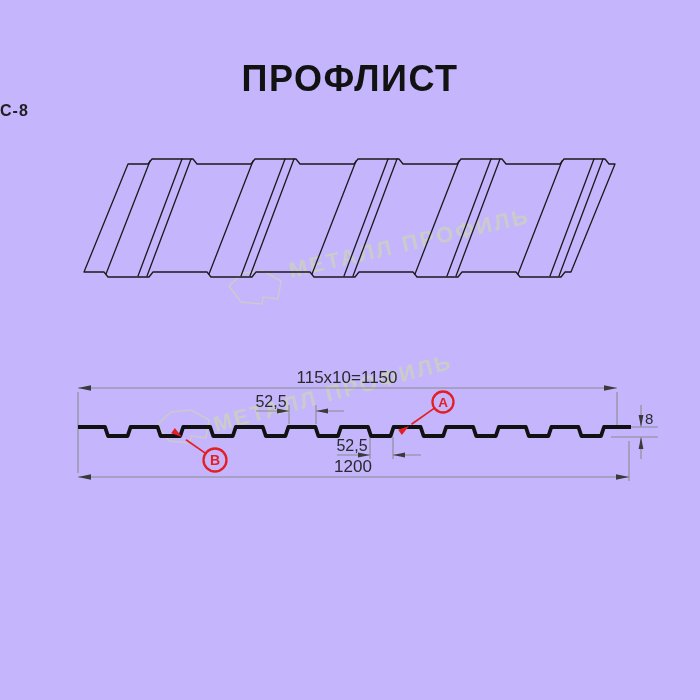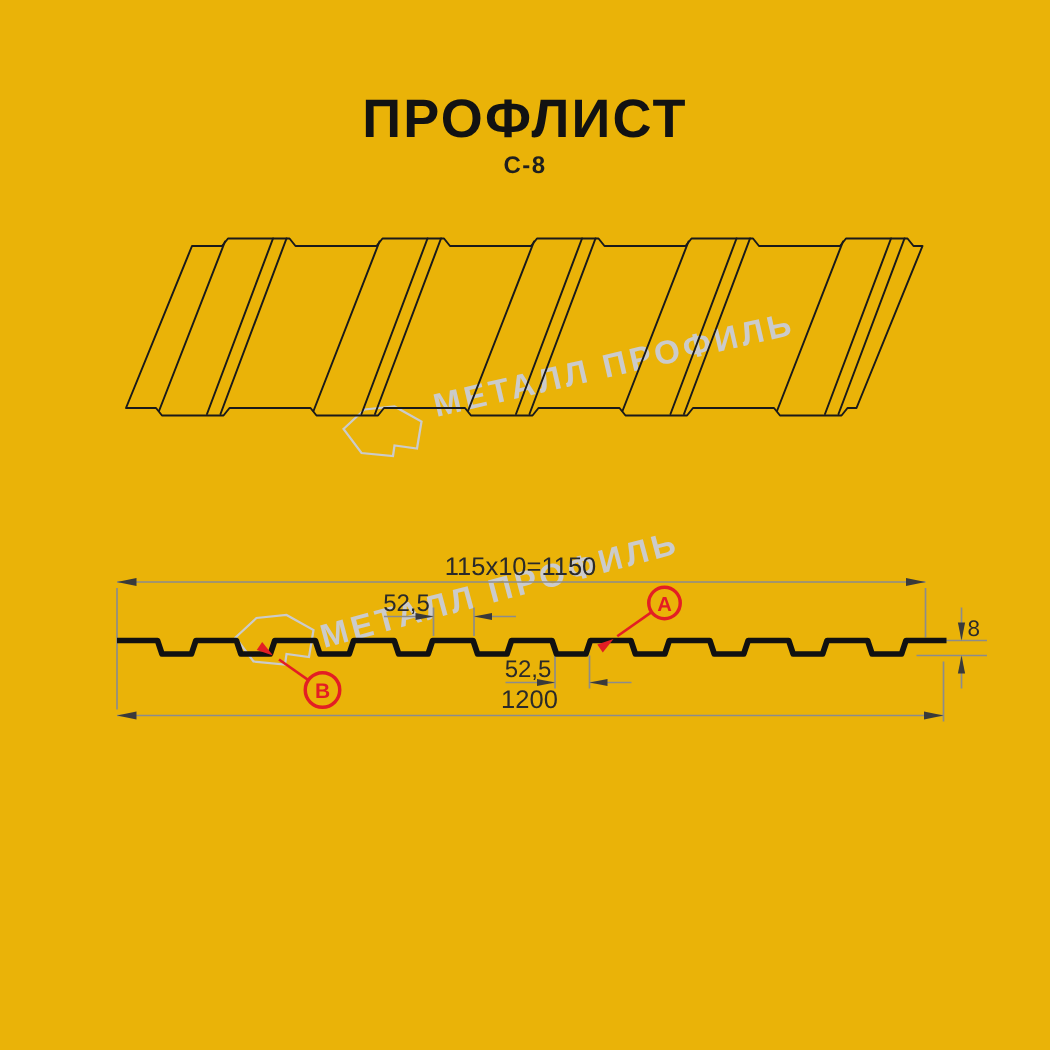--- a/index.html
+++ b/index.html
@@ -1,20 +1,20 @@
 <!DOCTYPE html>
 <html><head>
 <meta charset="utf-8">
 <style>
   html,body{margin:0;padding:0;background:#fff;}
-  .page{position:relative;width:700px;height:700px;background:#eab308;overflow:hidden;
+  .page{position:relative;width:700px;height:700px;background:#c4b5fd;overflow:hidden;
         font-family:"Liberation Sans",sans-serif;}
   .title{position:absolute;top:58px;left:0;width:700px;text-align:center;
          font-size:36px;font-weight:800;letter-spacing:1.5px;color:#121212;}
-  .subtitle{position:absolute;top:102px;left:0;width:700px;text-align:center;
+  .subtitle{position:absolute;top:102px;left:0;width:700px;text-align:left;
             font-size:16px;font-weight:700;letter-spacing:1px;color:#1f1f1f;}
   .footer-note{position:absolute;top:617px;left:0;width:700px;text-align:center;
                font-size:18px;font-weight:600;letter-spacing:0.6px;color:#2d2d2d;}
   svg{position:absolute;top:0;left:0;}
   svg text{font-family:"Liberation Sans",sans-serif;}
 </style>
 </head>
 <body>
 
 <div class="page">

